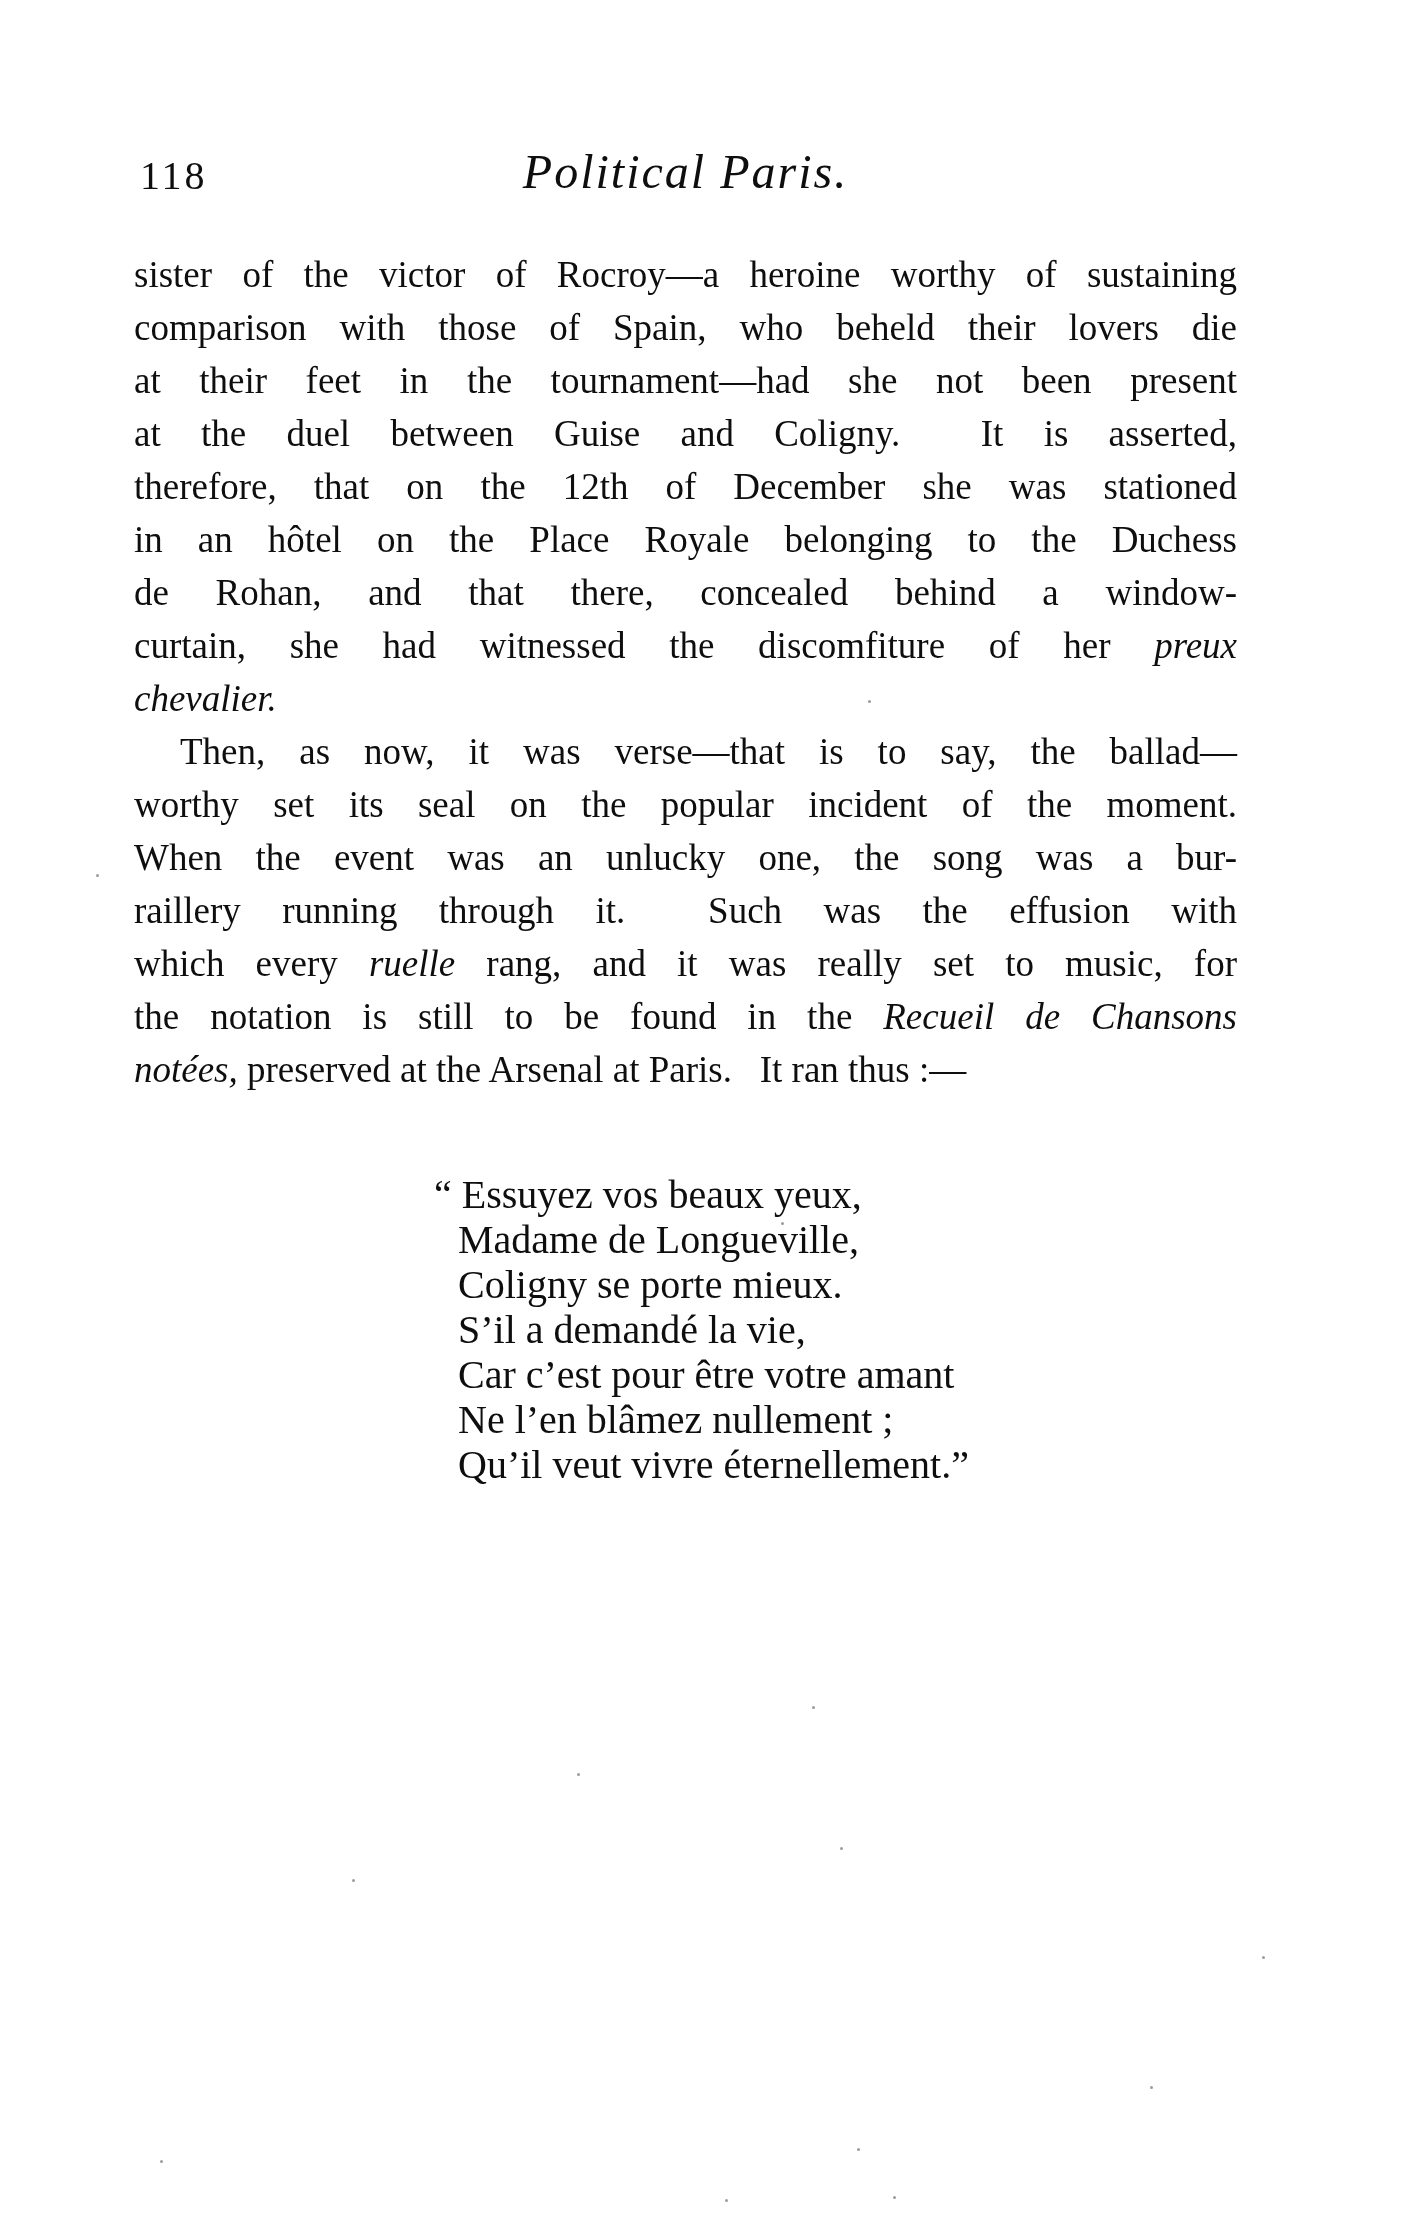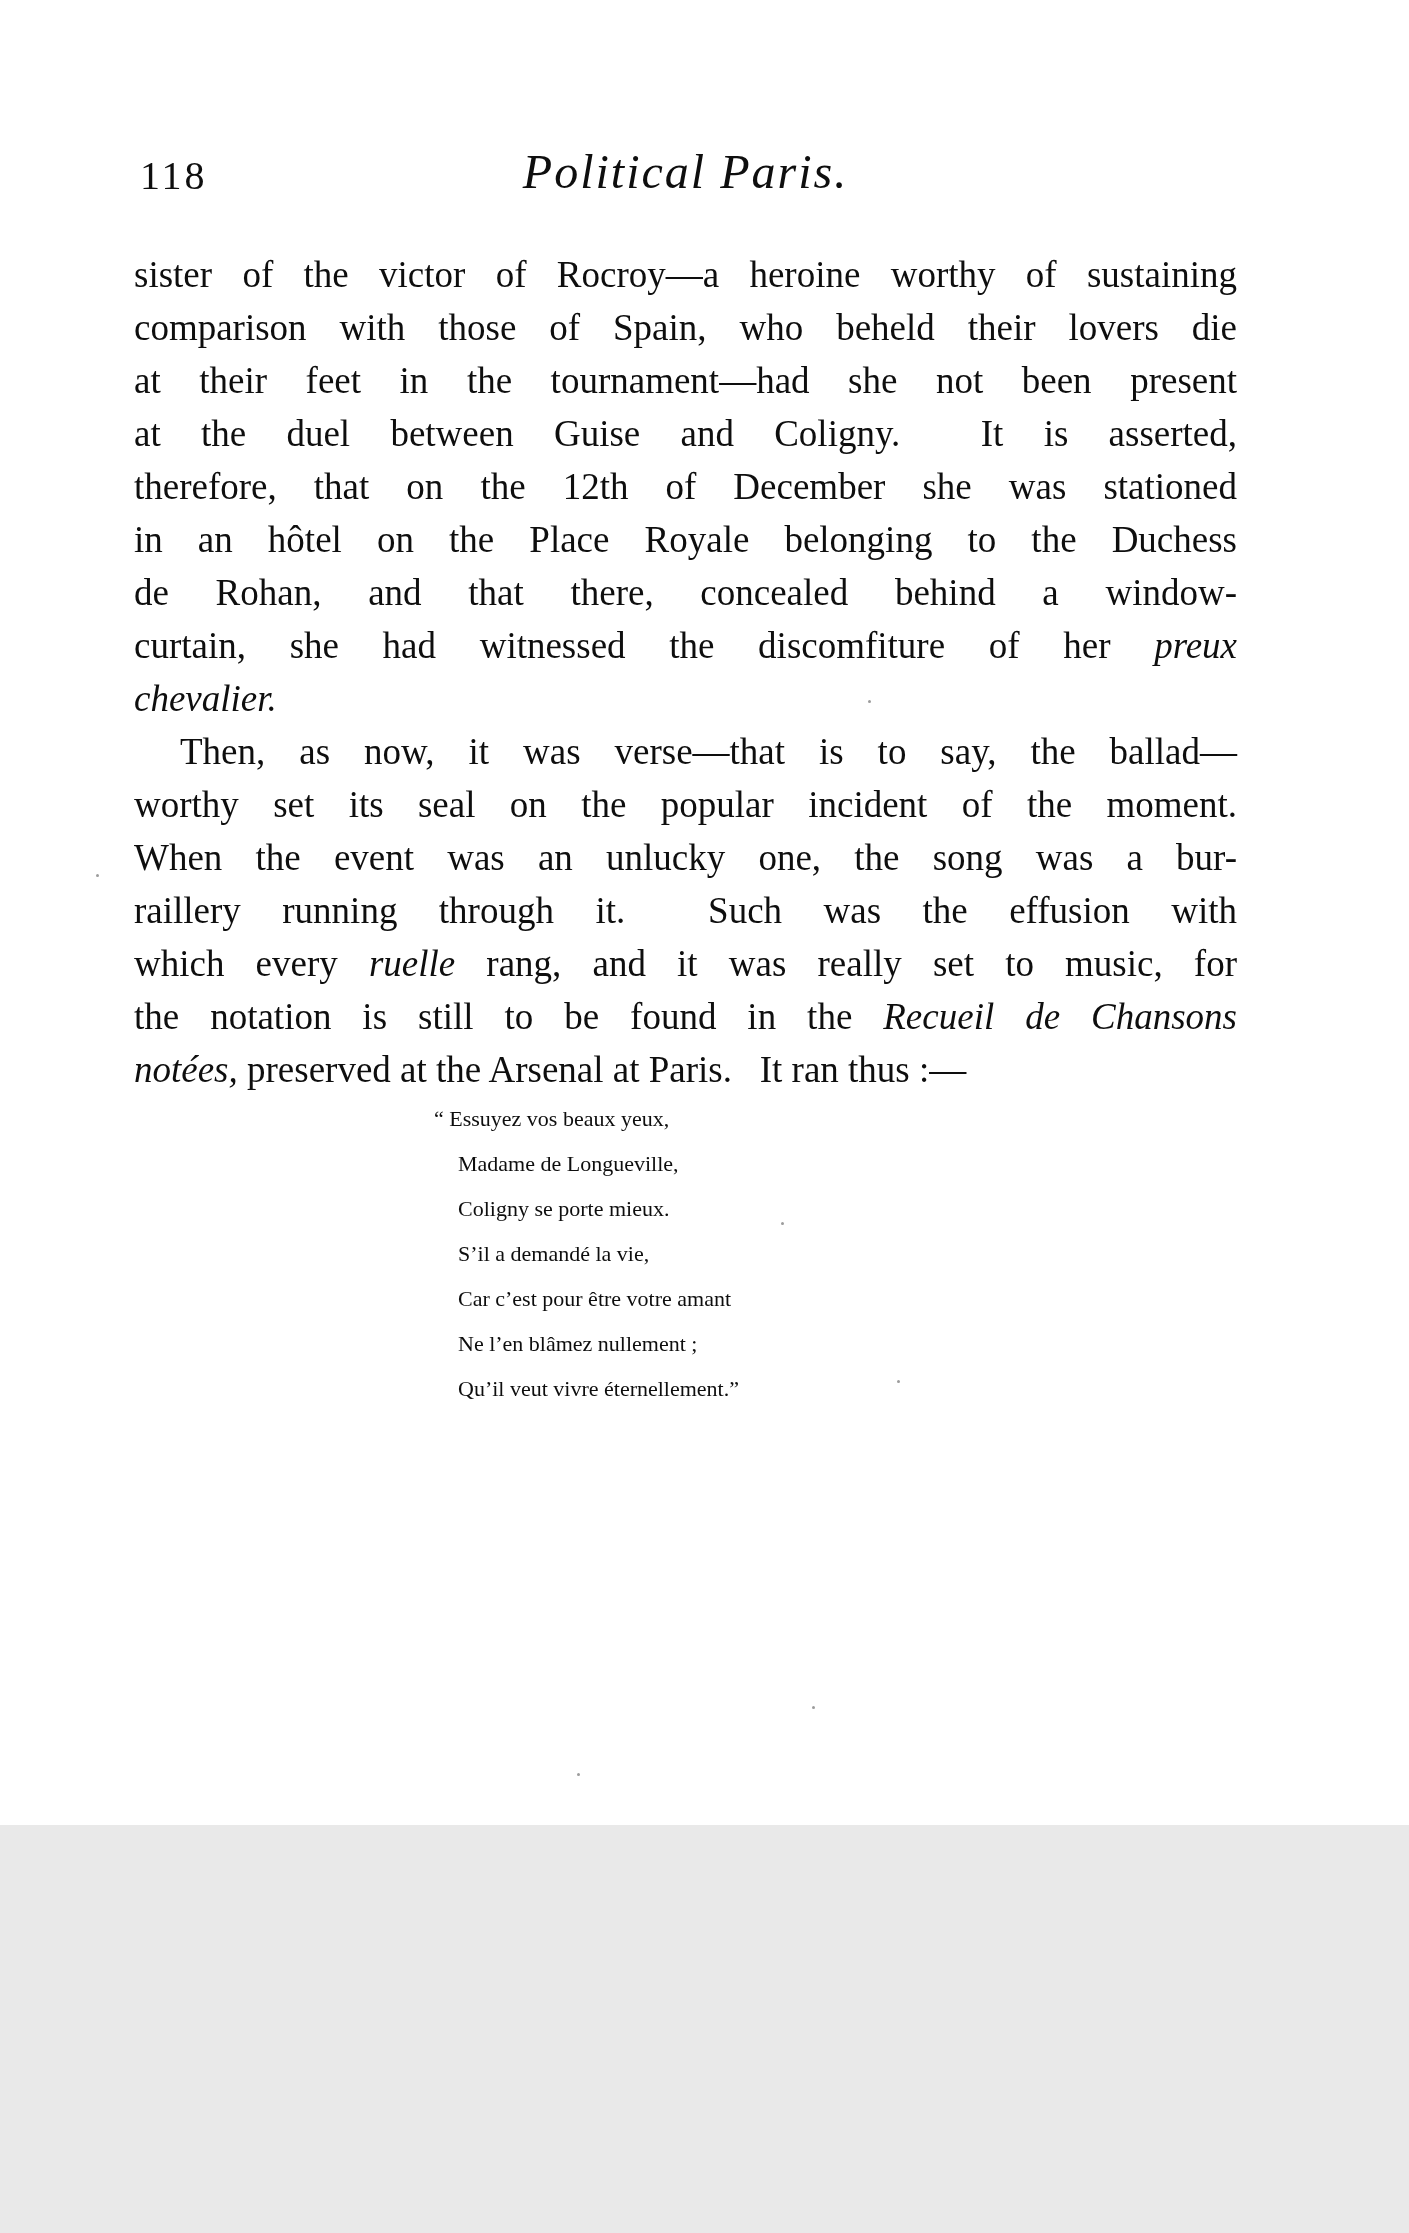--- a/index.html
+++ b/index.html
@@ -1,18 +1,18 @@
 <!DOCTYPE html>
 <html><head>
 <meta charset="utf-8">
 <style>
   html,body{margin:0;padding:0;background:#e9e9e9;}
   .page{
     position:relative;
-    width:1409px;height:1825px;
+    width:1409px;height:2233px;
     background:#ffffff;
     color:#0e0e0e;
     font-family:"Liberation Serif","DejaVu Serif",serif;
     overflow:hidden;
   }
   
   .page-num{
     position:absolute;left:140px;top:156px;
     font-size:40px;line-height:1;
     letter-spacing:3px;
@@ -31,22 +31,23 @@
   }
   .line{
     line-height:53px;
     text-align:justify;
     text-align-last:justify;
     white-space:normal;
   }
   .line.nojust{text-align-last:left;}
   .line.indent{padding-left:46px;}
   .verse{
+    margin-top:76px;
     padding-left:324px;
-    font-size:22px;
+    font-size:40px;
   }
   .verse .vline{
     line-height:45px;
     text-align:left;text-align-last:left;
   }
   .verse .vline.hang{text-indent:-24px;}
   
   .speck{
     position:absolute;
     background:#4a4a4a;border-radius:50%;

